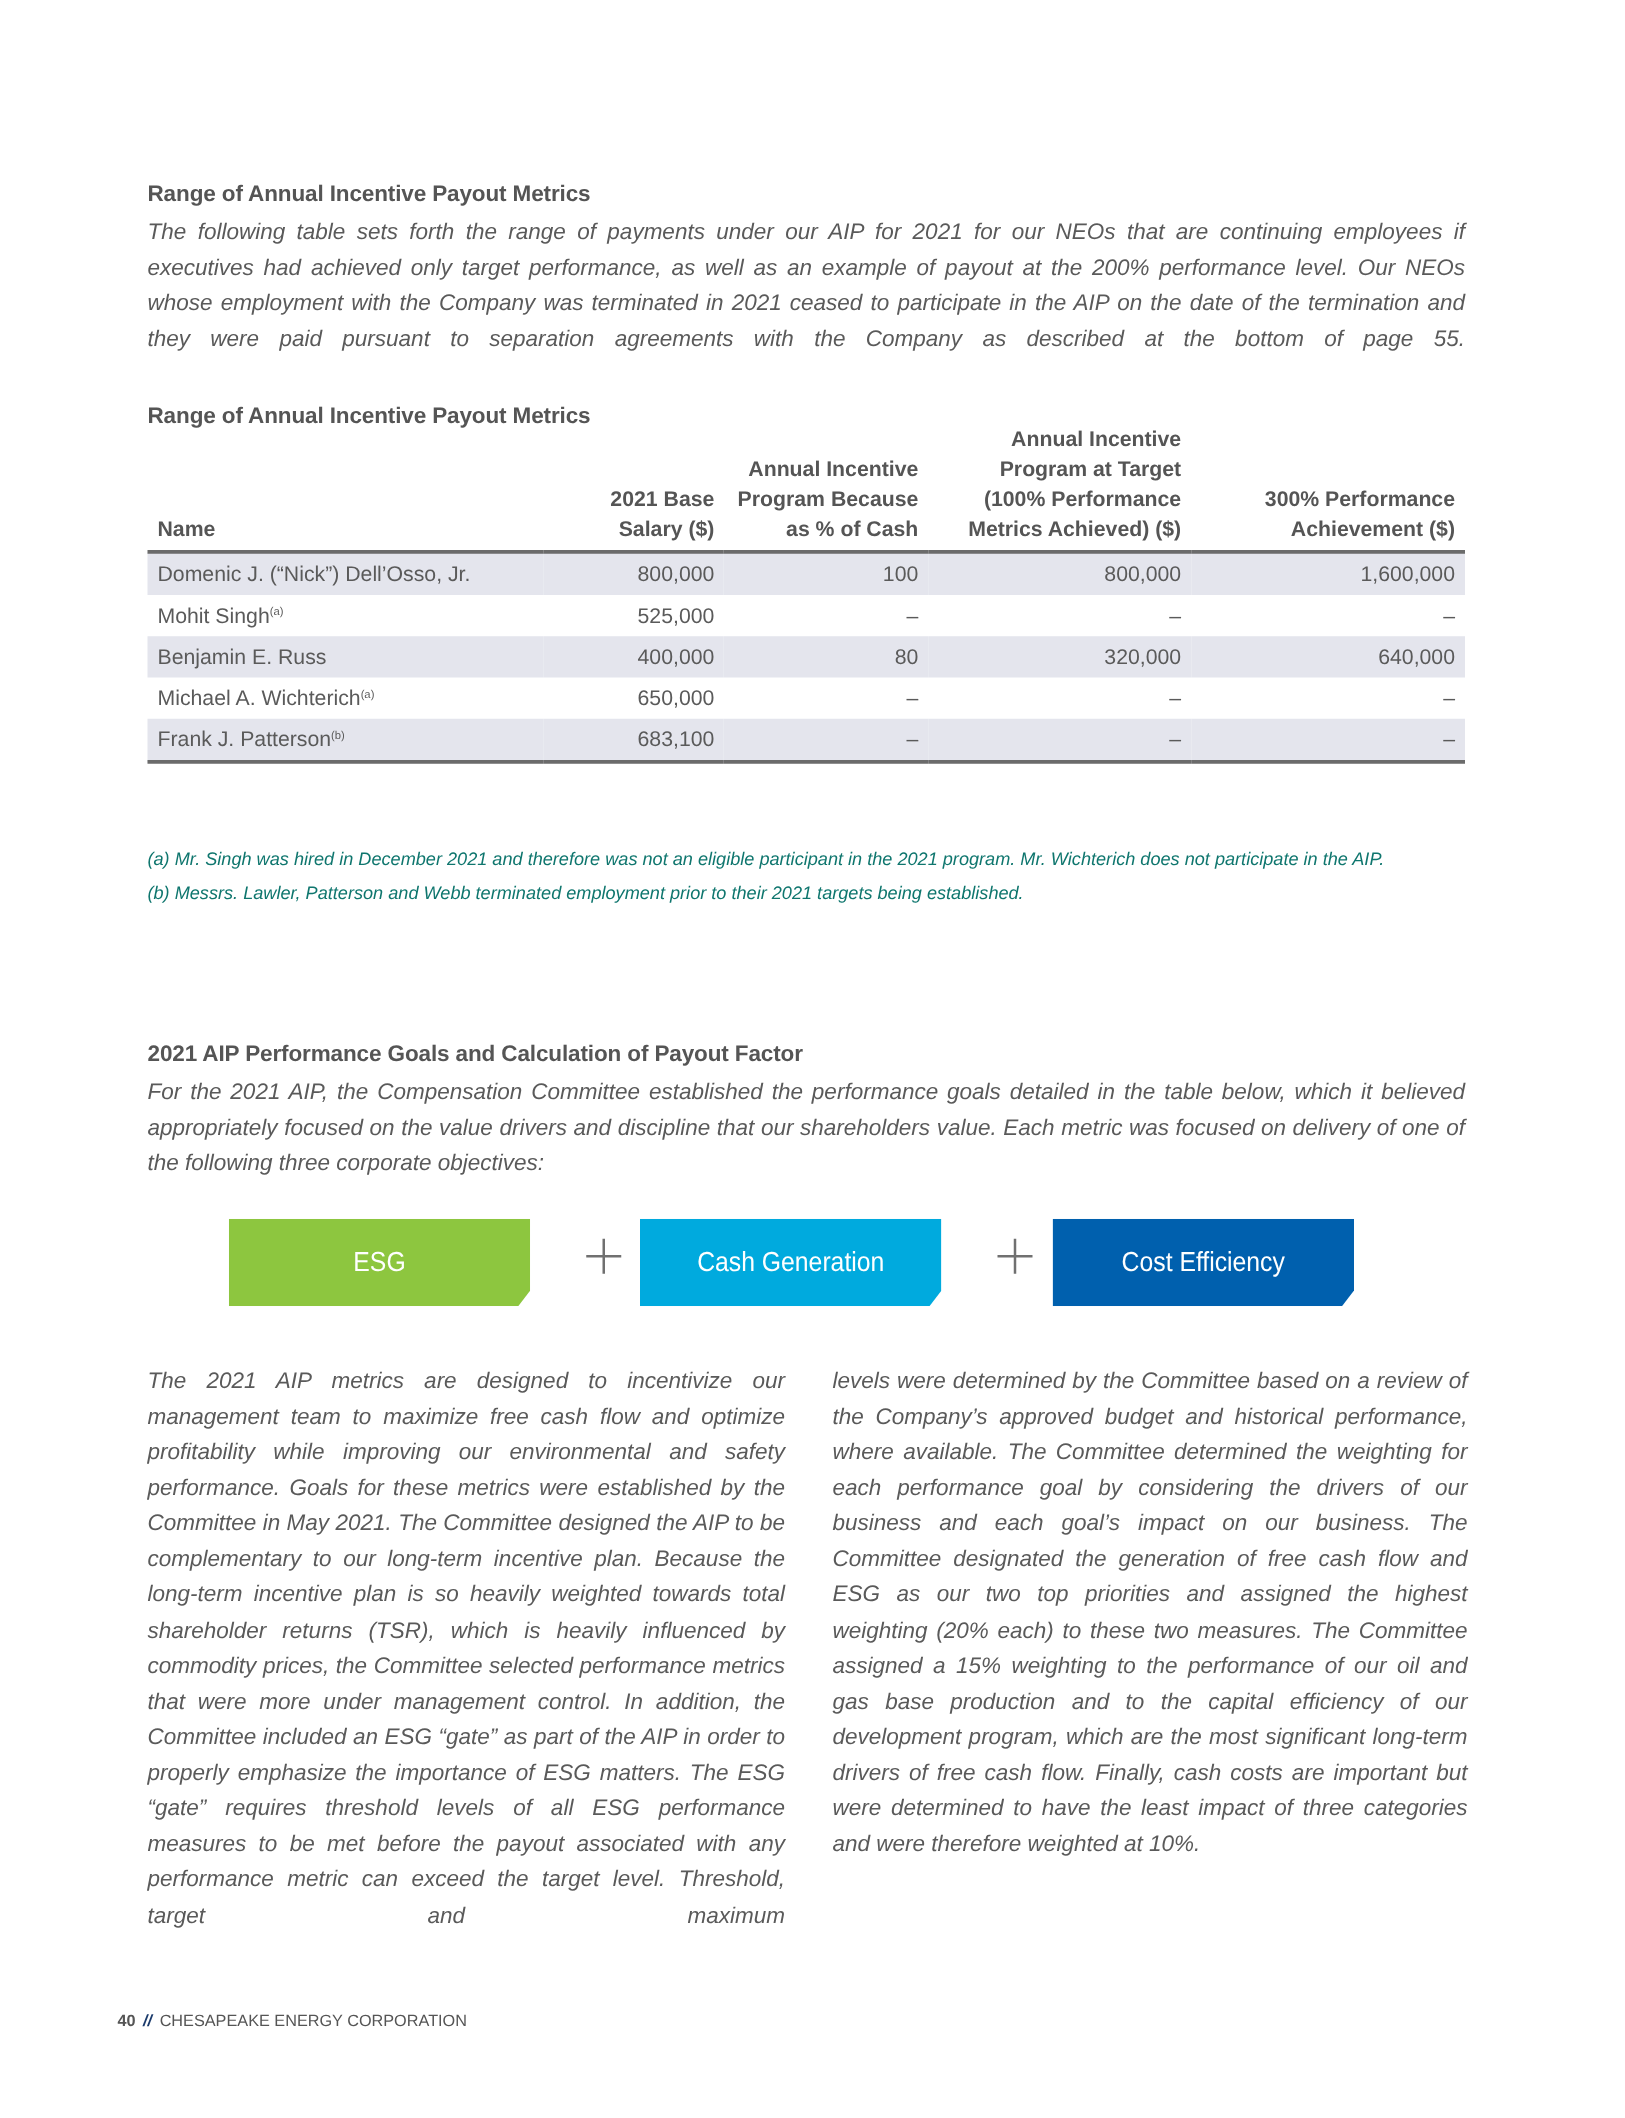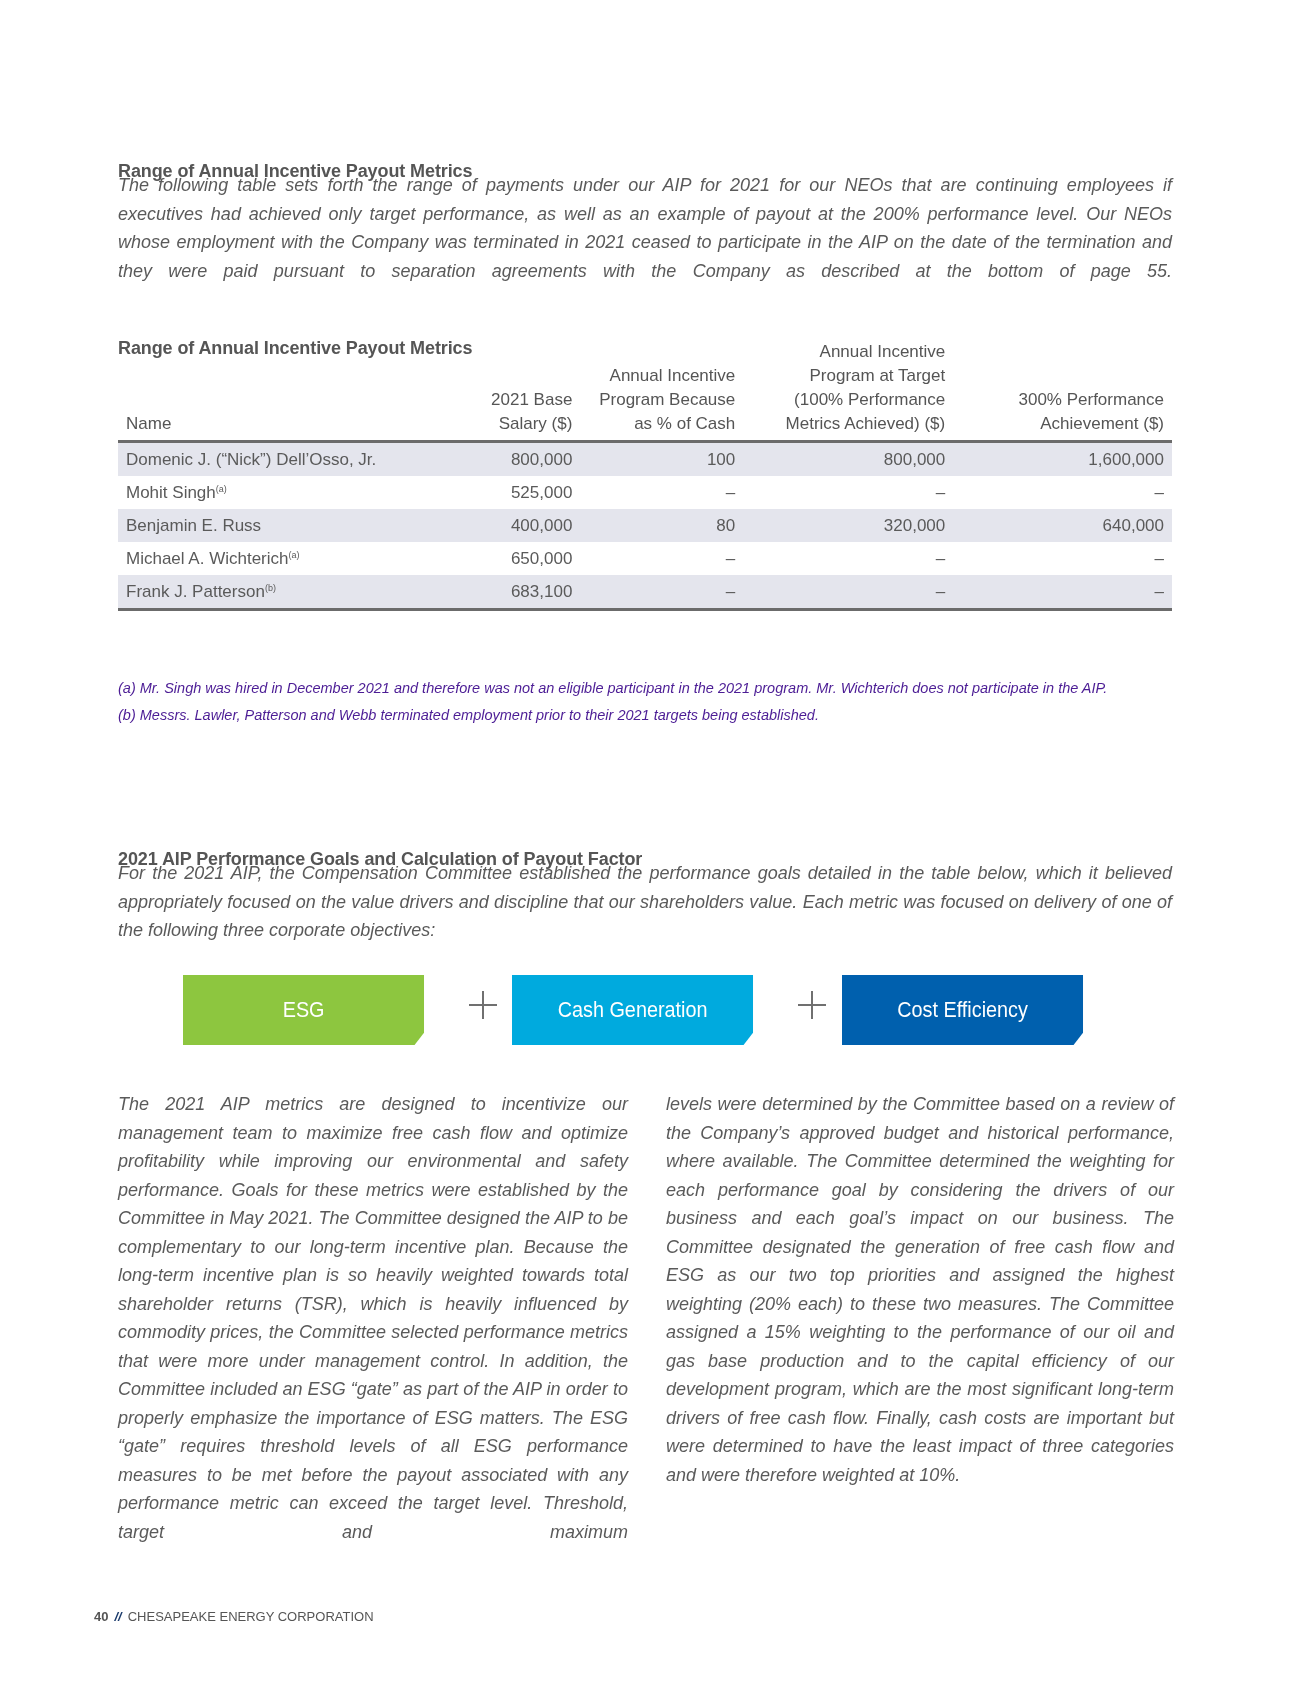--- a/index.html
+++ b/index.html
@@ -1,34 +1,34 @@
 <!DOCTYPE html>
 <html><head>
 <meta charset="utf-8">
 <style>
   html, body { margin: 0; padding: 0; background: #ffffff; }
   body { width: 1300px; height: 1694px; position: relative; overflow: hidden;
          font-family: "Liberation Sans", sans-serif; color: #555555; }
   .abs { position: absolute; }
-  .h3 { font-weight: bold; font-size: 18px; color: #555555; letter-spacing: -0.1px; margin-top: 16px; }
+  .h3 { font-weight: bold; font-size: 18px; color: #555555; letter-spacing: -0.1px; }
   .para { font-size: 18px; line-height: 28.5px; color: #5a5a5a; text-align: justify; text-align-last: left; font-style: italic; }
   .para.last-full { text-align-last: justify; }
 
   
   #tbl { left: 118px; top: 340px; width: 1054px; border-collapse: collapse; font-size: 17px; }
-  #tbl th { font-weight: normal; color: #555; text-align: right; vertical-align: bottom;
+  #tbl th { font-weight: bold; color: #555; text-align: right; vertical-align: bottom;
             line-height: 24px; padding: 0 8px 4px 8px; margin-top: 40px; }
   #tbl th.name { text-align: left; }
   #tbl thead tr { border-bottom: 3px solid #6b6b6b; }
   #tbl td { height: 33px; padding: 0 8px; text-align: right; color: #5a5a5a; white-space: nowrap; }
   #tbl td.name { text-align: left; }
   #tbl tbody tr:nth-child(odd) { background: #e4e5ed; }
   #tbl tbody tr:last-child { border-bottom: 3px solid #6b6b6b; }
   sup { font-size: 9px; vertical-align: 6px; }
-  .fn { font-size: 14.5px; font-style: italic; color: #4c1d95; }
+  .fn { font-size: 14.5px; font-style: italic; color: #0f766e; }
 
   
   .obj { position: absolute; top: 975px; height: 70px; width: 268px; color: #fff;
          font-size: 22px; display: flex; align-items: center; justify-content: center;
          clip-path: polygon(0 0, 100% 0, 100% 82%, 96% 100%, 0 100%);
          font-family: "Liberation Sans", sans-serif; transform: scaleX(0.9); transform-origin: left center; }
   .obj span { display: inline-block; }
   .plus { position: absolute; top: 985px; width: 40px; height: 40px; }
   .plus::before, .plus::after { content: ""; position: absolute; background: #707070; }
   .plus::before { left: 19px; top: 6px; width: 2px; height: 28px; }

